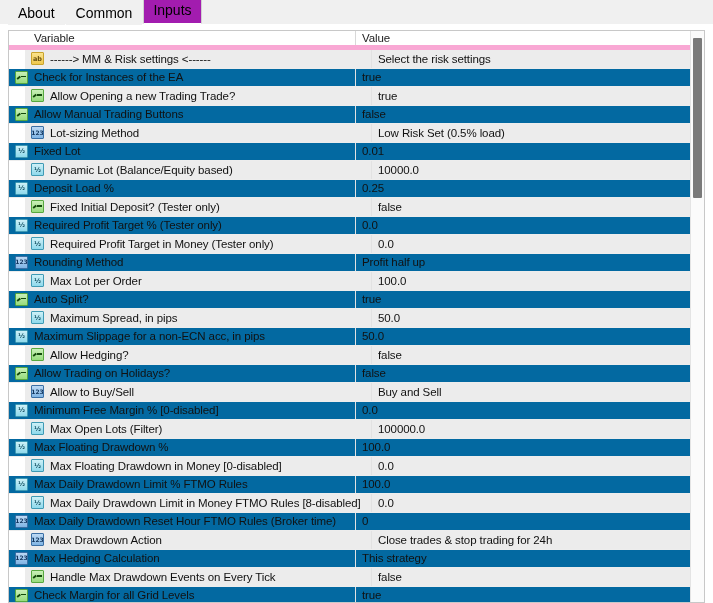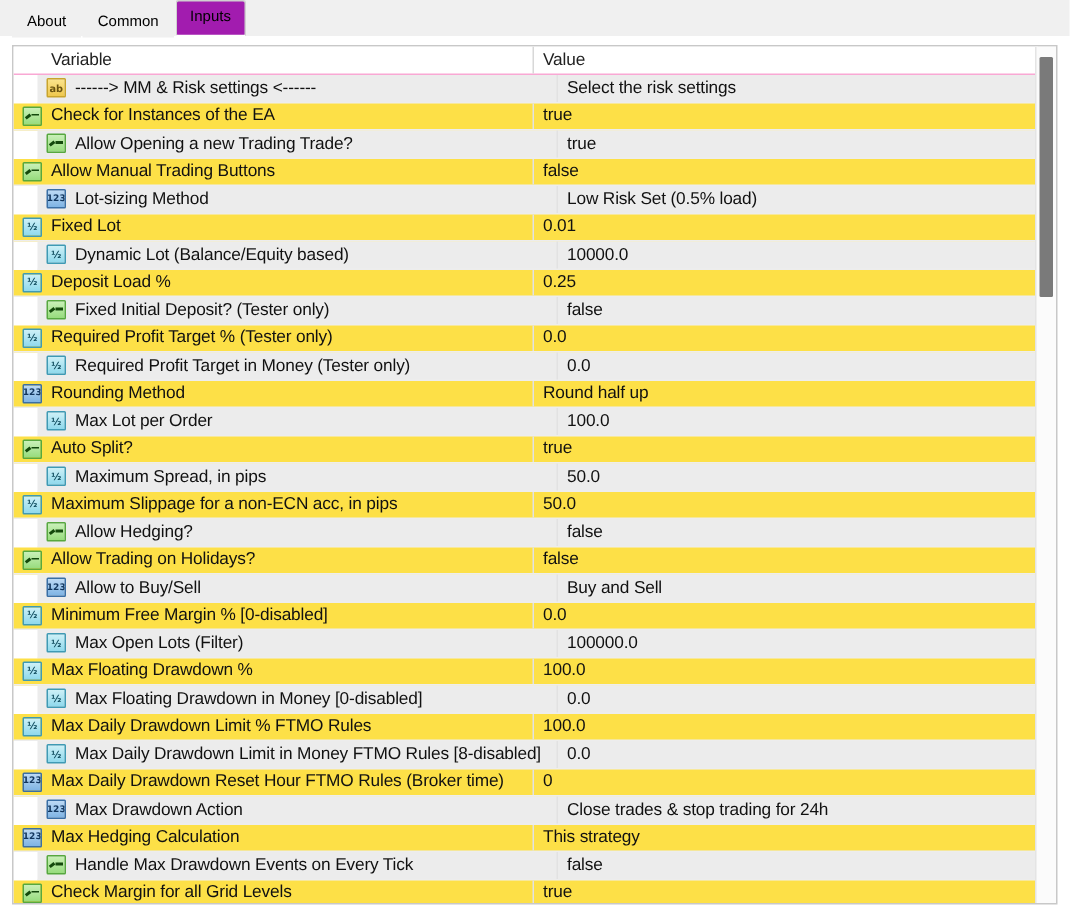--- a/index.html
+++ b/index.html
@@ -24,21 +24,21 @@
     top: 0;
     width: 713px;
     height: 24px;
     background: #f0f0f0;
     display: flex;
     align-items: flex-end;
     padding-left: 8px;
     box-sizing: border-box;
   }
   .tab {
-    font-size: 10px;
+    font-size: 14px;
     line-height: 1;
     padding: 5px 9px 5px 9px;
     margin-right: 1px;
     color: #000;
     background: #f0f0f0;
     border: 1px solid transparent;
     border-bottom: none;
     cursor: default;
     white-space: nowrap;
     position: relative;
@@ -76,26 +76,26 @@
     height: 100%;
     overflow: hidden;
   }
 
   .row {
     display: flex;
     height: 18.5px;
     align-items: center;
     box-sizing: border-box;
     border-bottom: 1px solid #ededed;
-    background: #fde047;
+    background: #0369a1;
   }
   .row.alt { background: #ececec; margin-left: 16px; }
   .row.header {
     background: #ffffff;
-    border-bottom: 1px solid #f9a8d4;
+    border-bottom: 5px solid #f9a8d4;
     height: 19px;
   }
 
   .cell-var {
     width: 347px;
     min-width: 347px;
     display: flex;
     align-items: center;
     padding-left: 6px;
     box-sizing: border-box;
@@ -341,21 +341,21 @@
           <div class="cell-val">
             <span class="label">0.0</span>
           </div>
         </div>
         <div class="row">
           <div class="cell-var">
             <span class="ico int">123</span>
             <span class="label">Rounding Method</span>
           </div>
           <div class="cell-val">
-            <span class="label">Round half up</span>
+            <span class="label">Profit half up</span>
           </div>
         </div>
         <div class="row alt">
           <div class="cell-var">
             <span class="ico dbl">½</span>
             <span class="label">Max Lot per Order</span>
           </div>
           <div class="cell-val">
             <span class="label">100.0</span>
           </div>

